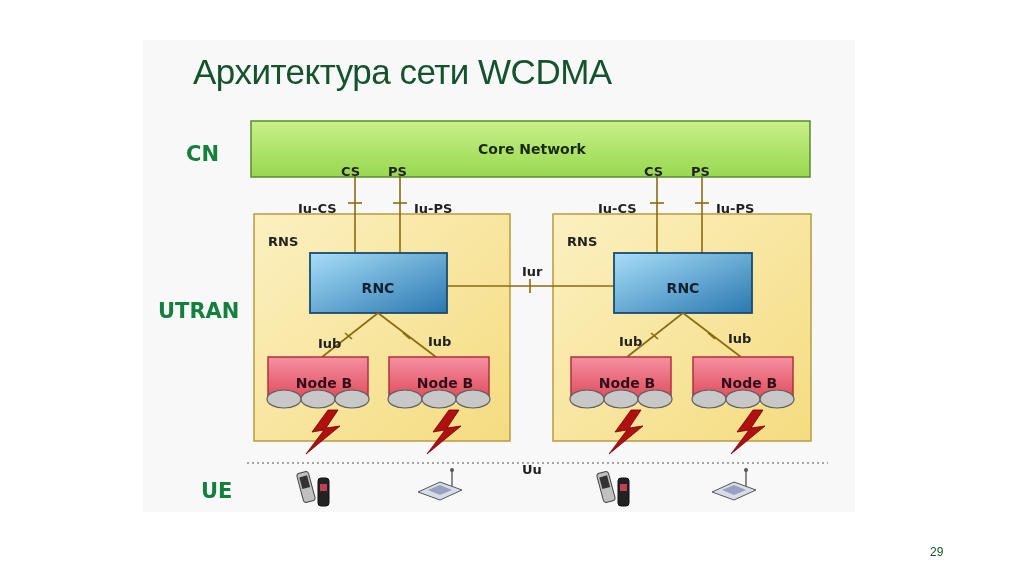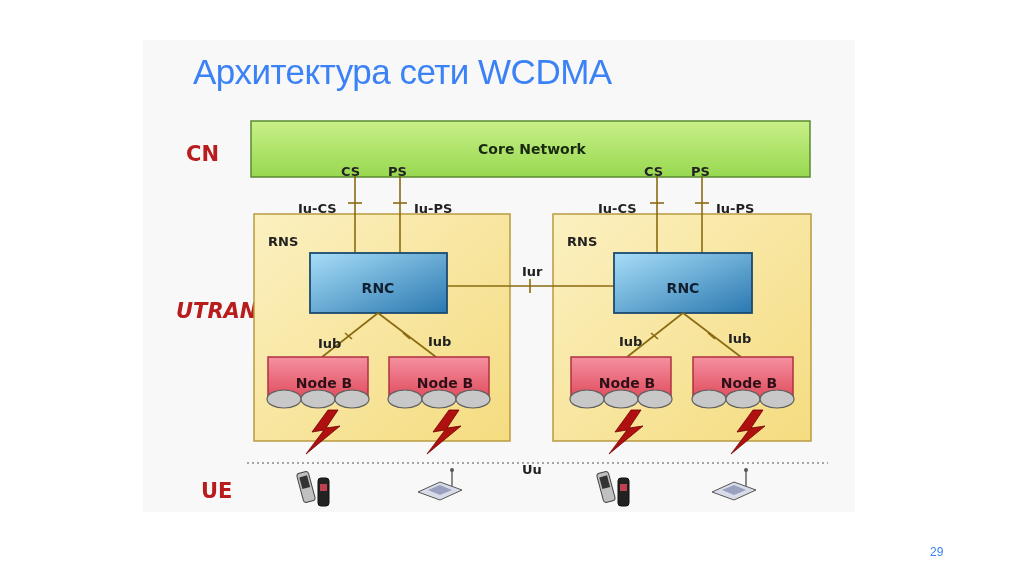--- a/index.html
+++ b/index.html
@@ -1,30 +1,30 @@
 <!DOCTYPE html>
 <html><head>
 <meta charset="utf-8">
 <style>
   html,body{margin:0;padding:0;}
   body{width:1024px;height:576px;background:#ffffff;position:relative;overflow:hidden;font-family:"DejaVu Sans",sans-serif;}
   .slide{position:absolute;left:143px;top:40px;width:712px;height:472px;background:#f8f8f8;}
-  .title{position:absolute;left:193px;top:52px;font-family:"Liberation Sans",sans-serif;font-size:35px;color:#3b82f6;letter-spacing:-0.5px;white-space:nowrap;}
-  .side{position:absolute;font-family:"DejaVu Sans",sans-serif;font-weight:bold;color:#b91c1c;font-size:21px;}
+  .title{position:absolute;left:193px;top:52px;font-family:"Liberation Sans",sans-serif;font-size:35px;color:#14532d;letter-spacing:-0.5px;white-space:nowrap;}
+  .side{position:absolute;font-family:"DejaVu Sans",sans-serif;font-weight:bold;color:#15803d;font-size:21px;}
   svg text{font-family:"DejaVu Sans",sans-serif;font-weight:bold;}
-  .pagenum{position:absolute;left:930px;top:545px;font-size:12px;color:#3b82f6;font-family:"Liberation Sans",sans-serif;}
+  .pagenum{position:absolute;left:930px;top:545px;font-size:12px;color:#14532d;font-family:"Liberation Sans",sans-serif;}
 </style>
 </head>
 <body>
 
 <div class="slide"></div>
 <div class="title">Архитектура сети WCDMA</div>
 
 <div class="side" style="left:186px;top:142px;">CN</div>
-<div class="side" style="left:176px;top:299px;font-style:italic;">UTRAN</div>
+<div class="side" style="left:158px;top:299px;">UTRAN</div>
 <div class="side" style="left:201px;top:479px;">UE</div>
 
 <svg width="1024" height="576" style="position:absolute;left:0;top:0;">
   <defs>
     <linearGradient id="gGreen" x1="0" y1="0" x2="0" y2="1">
       <stop offset="0" stop-color="#c8f088"></stop>
         <stop offset="1" stop-color="#98d850"></stop>
     </linearGradient>
     <linearGradient id="gYellow" x1="0" y1="0" x2="1" y2="1">
       <stop offset="0" stop-color="#fbf0c0"></stop>

